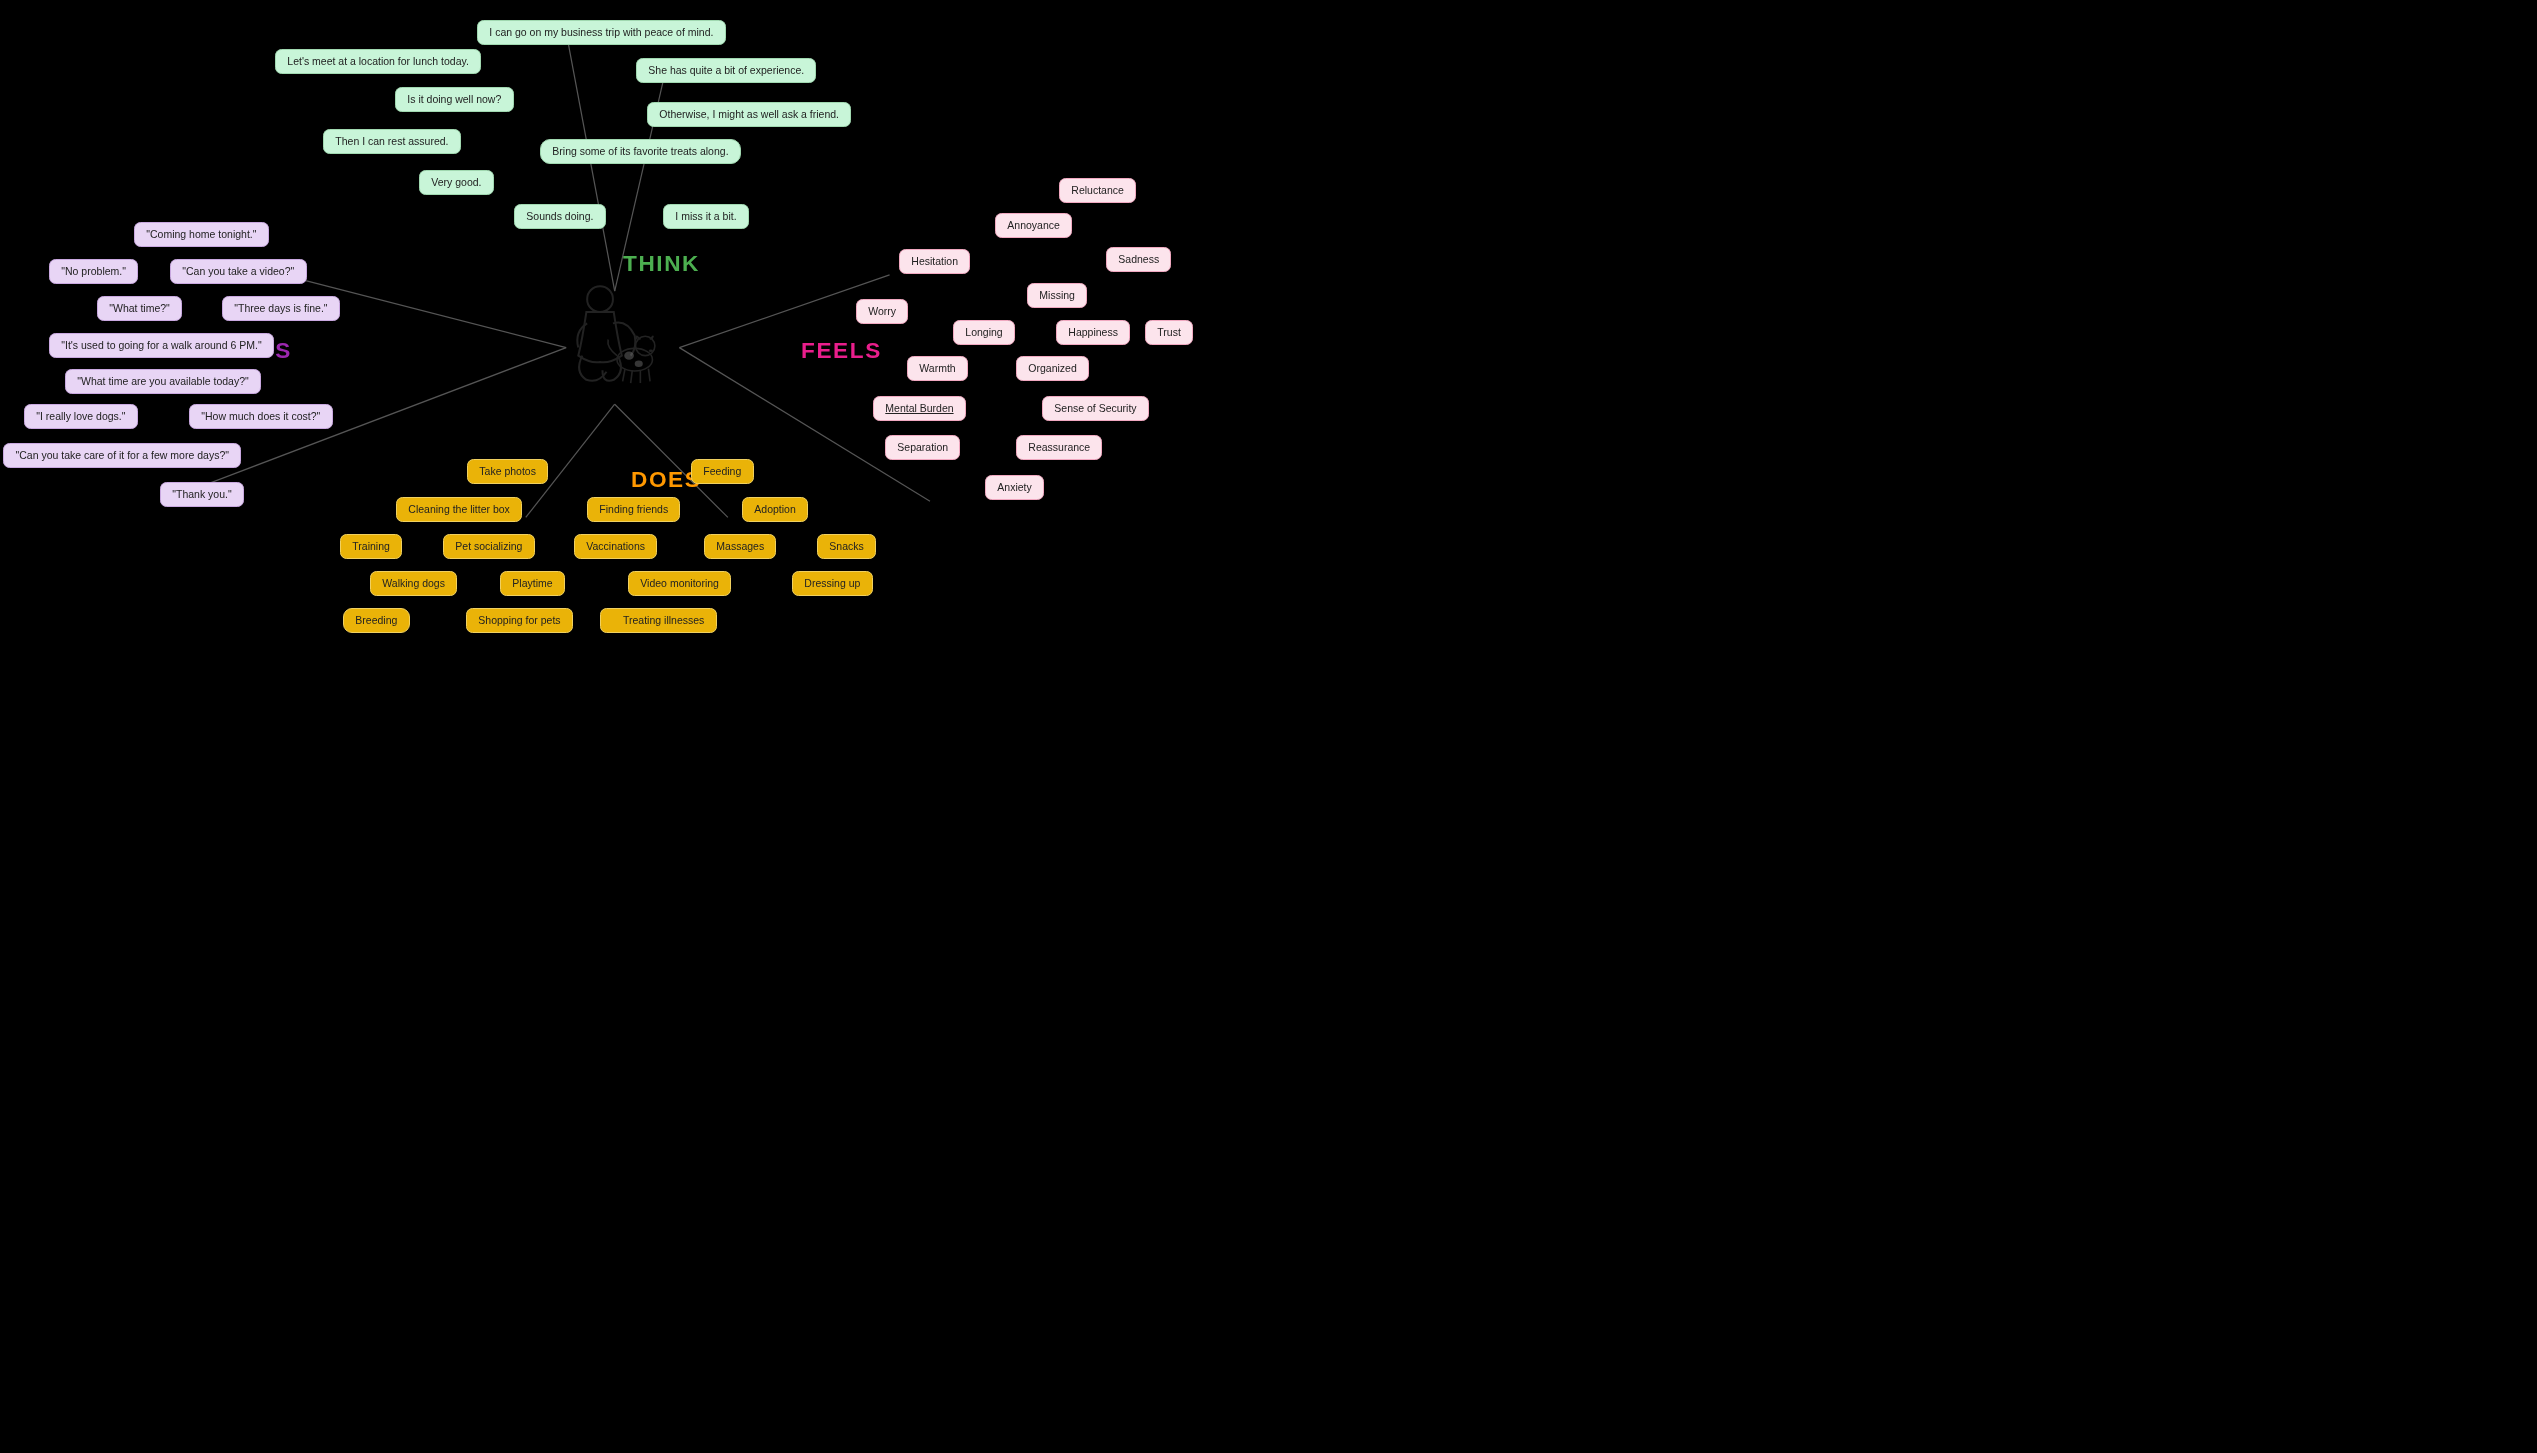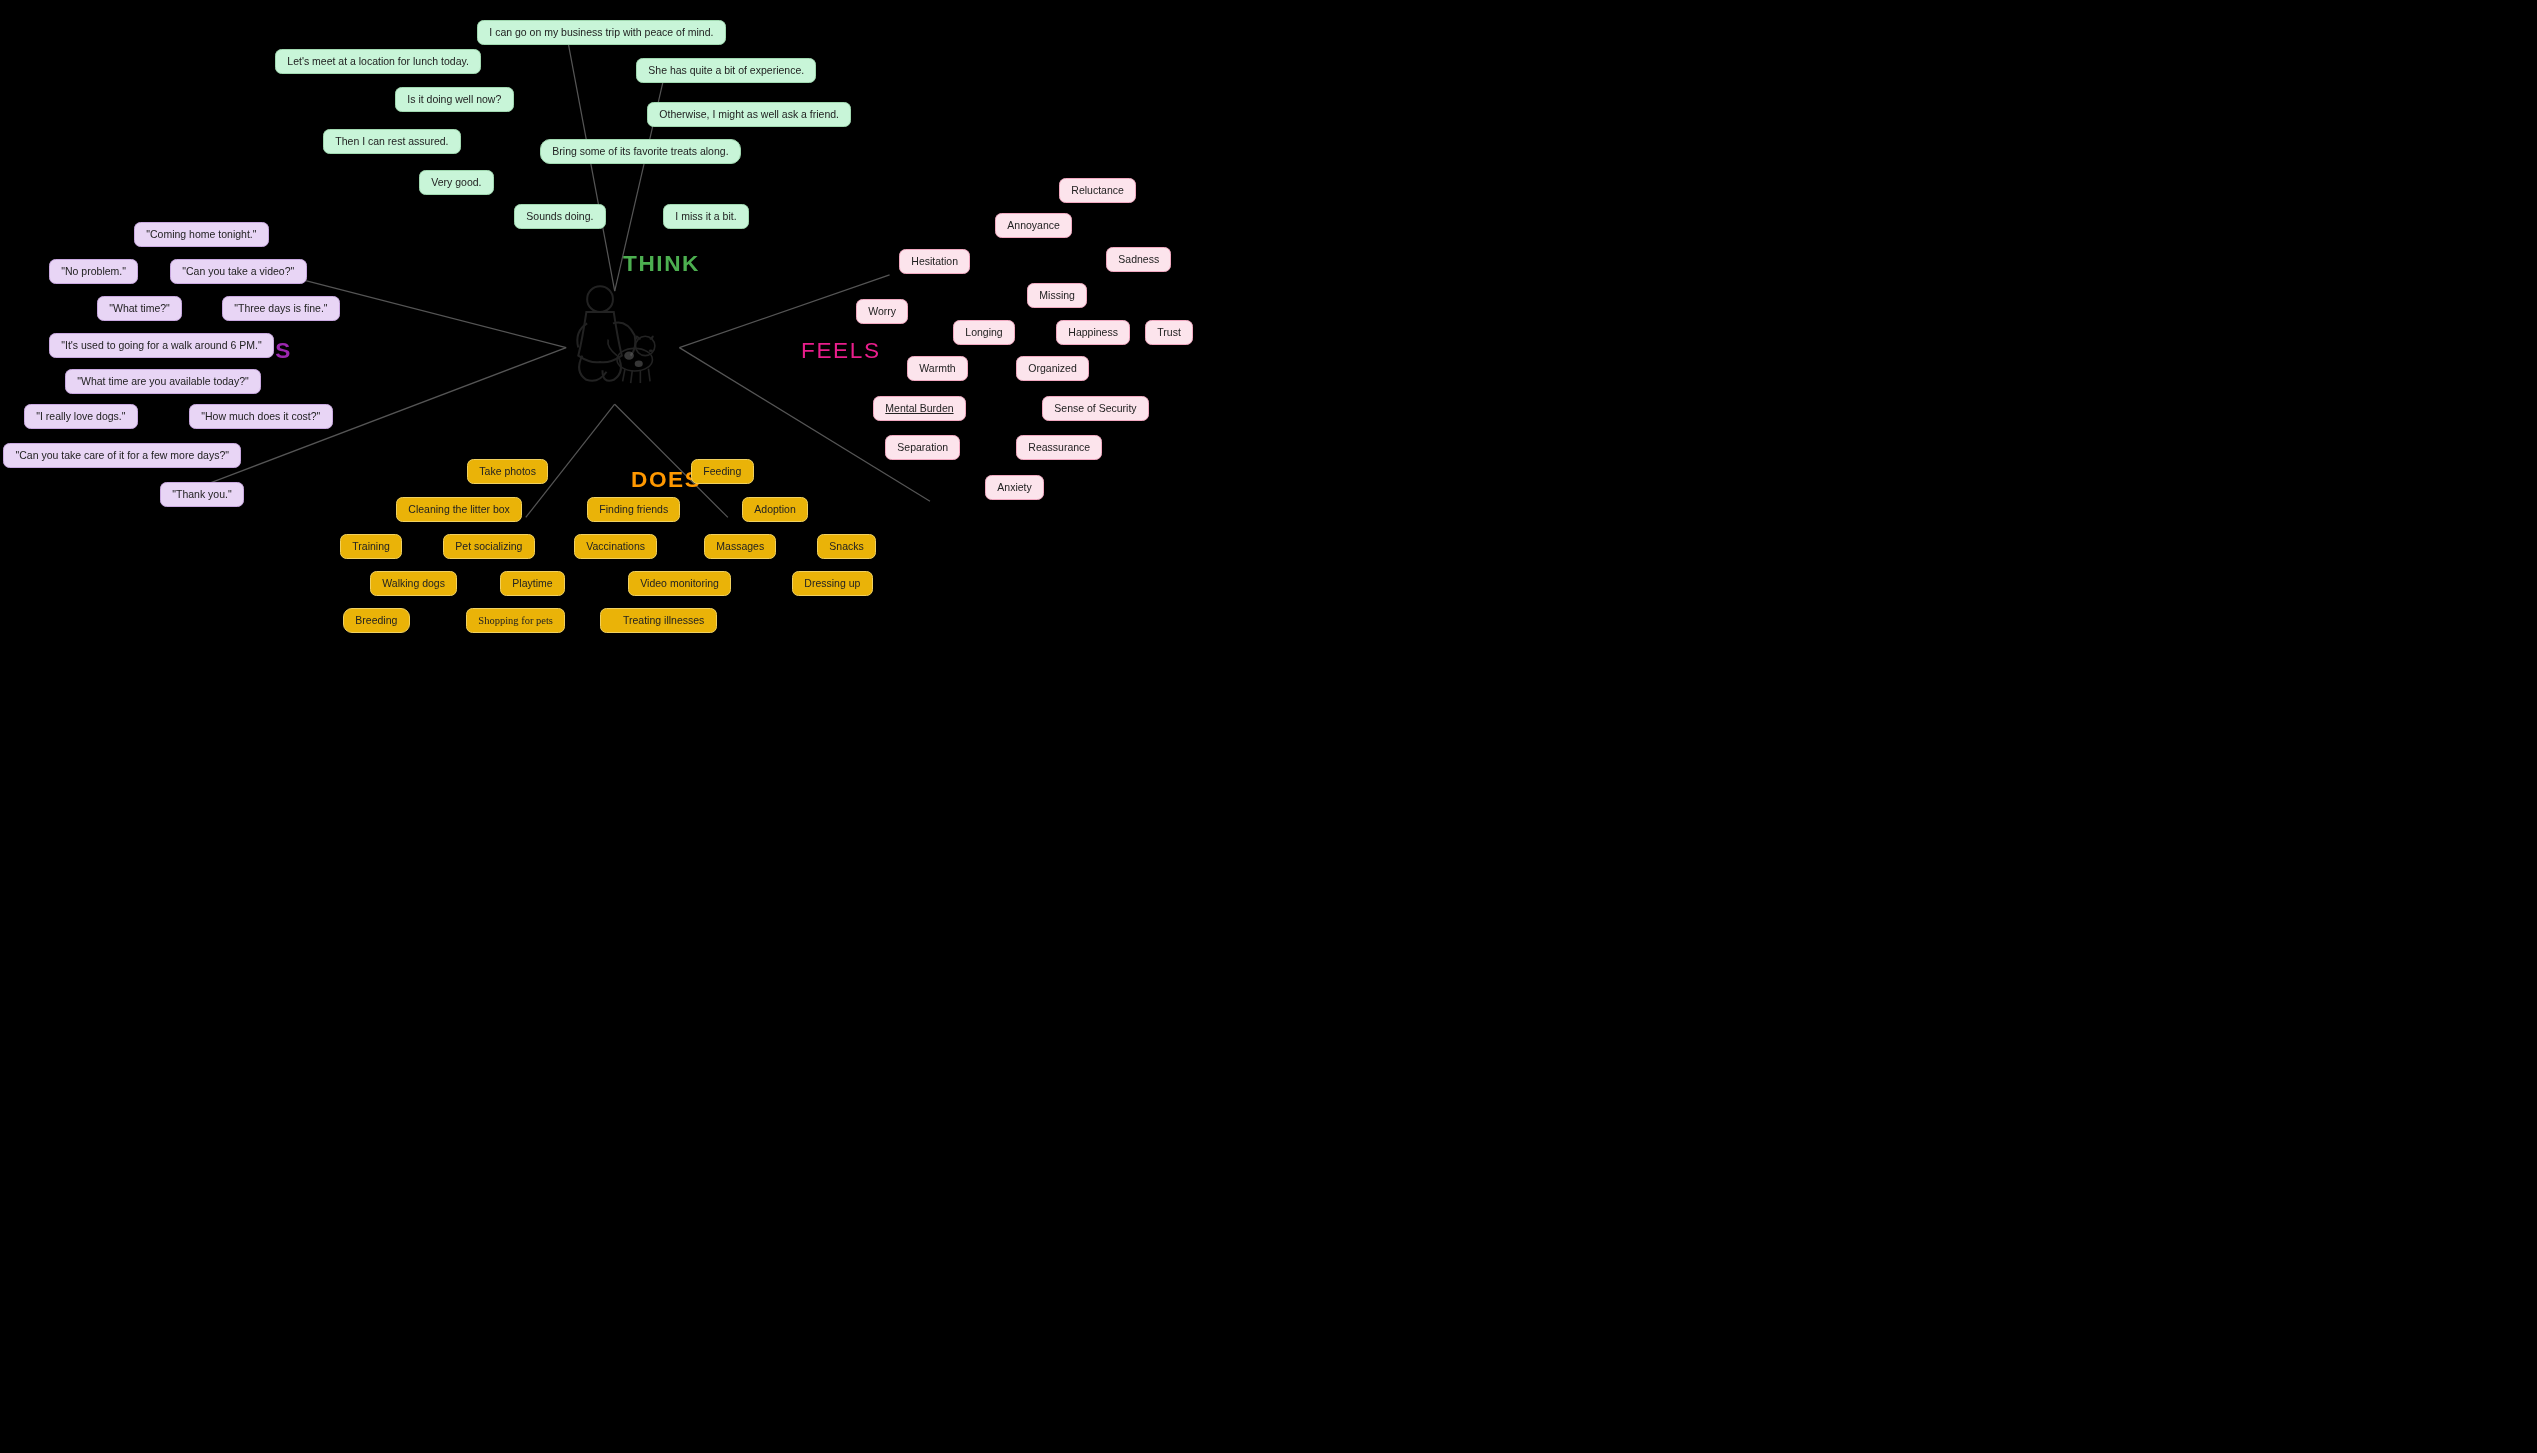--- a/index.html
+++ b/index.html
@@ -43,21 +43,21 @@
       font-weight: 900;
       color: #9c27b0;
       left: 226px;
       top: 338px;
       letter-spacing: 1.6px;
     }
     
     .label-feels {
       position: absolute;
       font-size: 22.6px;
-      font-weight: 400;
+      font-weight: 700;
       color: #e91e8c;
       left: 801px;
       top: 338px;
       letter-spacing: 1.6px;
     }
     
     .label-does {
       position: absolute;
       font-size: 22.6px;
       font-weight: 900;
@@ -215,16 +215,16 @@
     <div class="node does-node" style="left: 340px; top: 534px;">Training</div>
     <div class="node does-node" style="left: 443px; top: 534px;">Pet socializing</div>
     <div class="node does-node" style="left: 574px; top: 534px;">Vaccinations</div>
     <div class="node does-node" style="left: 704px; top: 534px;">Massages</div>
     <div class="node does-node" style="left: 817px; top: 534px;">Snacks</div>
     <div class="node does-node" style="left: 370px; top: 571px;">Walking dogs</div>
     <div class="node does-node" style="left: 500px; top: 571px;">Playtime</div>
     <div class="node does-node" style="left: 628px; top: 571px;">Video monitoring</div>
     <div class="node does-node" style="left: 792px; top: 571px;">Dressing up</div>
     <div class="node does-node" style="left: 343px; top: 608px; border-radius: 9px;">Breeding</div>
-    <div class="node does-node" style="left: 466px; top: 608px; font-family: Liberation Serif, serif;">Shopping for pets</div>
+    <div class="node does-node" style="left: 466px; top: 608px;">Shopping for pets</div>
     <div class="node does-node" style="left: 600px; top: 608px; padding-left: 22px;">Treating illnesses</div>
   </div>
 
 
 </body></html>

